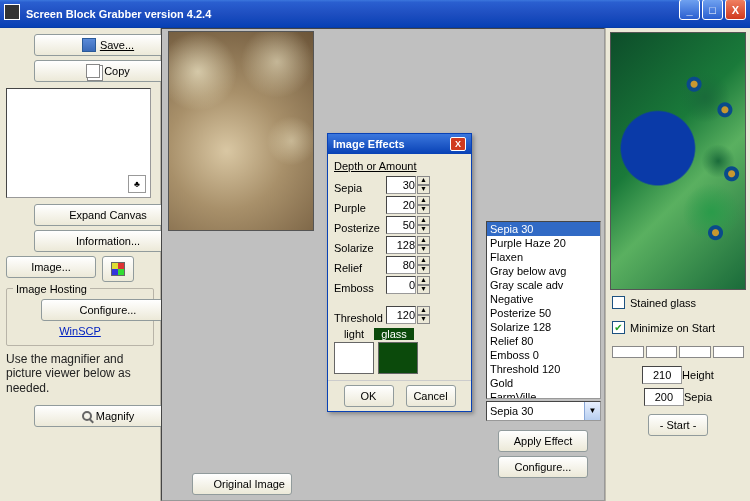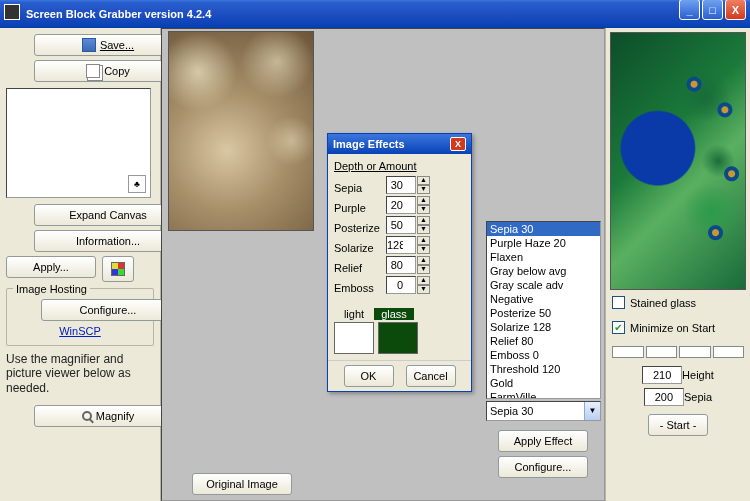--- a/index.html
+++ b/index.html
@@ -21,29 +21,29 @@
 .toolrow .btn { flex: 0 0 auto; width: 90px; }
 .iconbtn { width: 32px; height: 26px; border: 1px solid #919b9c; border-radius: 3px; background: linear-gradient(#fff,#ece9d8); display: flex; align-items: center; justify-content: center; }
 .fieldset { border: 1px solid #b8b4a8; border-radius: 2px; padding: 6px 6px 4px; margin-top: 2px; }
 .fieldset .legend { position: relative; top: -12px; background: #ece9d8; padding: 0 3px; width: fit-content; margin-bottom: -8px; }
 .link { color: #0020c0; text-decoration: underline; text-align: center; display: block; margin: 4px 0; }
 .hint { font-size: 12px; color: #222; line-height: 1.2; margin-top: 2px; }
 .magbtn { margin-top: 6px; }
 .midcol { flex: 1; background: #c0c0c0; position: relative; border: 1px inset #999; }
 .liberty { position: absolute; left: 6px; top: 2px; width: 146px; height: 200px; background: radial-gradient(circle at 40% 60%, #d9c7a3 0%, #a8906a 40%, #6b5438 100%); border: 1px solid #555; overflow: hidden; }
 .liberty::after { content: ""; position: absolute; inset: 0; background: radial-gradient(circle at 20% 20%, rgba(255,250,220,.6) 0, transparent 20%), radial-gradient(circle at 75% 15%, rgba(255,250,220,.5) 0, transparent 18%), radial-gradient(circle at 85% 55%, rgba(255,250,220,.4) 0, transparent 15%); }
-.origbtn { position: absolute; left: 30px; bottom: 5px; width: 100px; }
+.origbtn { position: absolute; left: 30px; bottom: 5px; width: 100px; justify-content: flex-end; }
 .dialog { position: absolute; left: 165px; top: 104px; width: 145px; background: #ece9d8; border: 1px solid #0841b5; box-shadow: 2px 2px 4px rgba(0,0,0,.3); z-index: 10; }
 .dialog .dlgtitle { background: linear-gradient(to bottom,#3b77dd,#0841b5); color: #fff; font-weight: bold; padding: 3px 5px; display: flex; align-items: center; }
 .dlgtitle .x { margin-left: auto; width: 16px; height: 14px; background: #d03a1f; border: 1px solid #fff; border-radius: 2px; text-align: center; line-height: 12px; font-size: 9px; }
 .dlgbody { padding: 6px; }
 .row { display: flex; align-items: flex-end; margin: 2px 0; }
 .row .lbl { width: 52px; }
 .spin { display: flex; align-items: center; }
-.spin input { width: 30px; height: 18px; border: 1px inset #999; text-align: right; padding-right: 12px; }
+.spin input { width: 30px; height: 18px; border: 1px inset #999; text-align: right; padding-right: 0; }
 .spinbtns { display: flex; flex-direction: column; margin-left: 1px; }
 .spinbtns div { width: 13px; height: 9px; border: 1px solid #888; background: #ece9d8; font-size: 7px; line-height: 6px; text-align: center; }
 .swatches { display: flex; gap: 4px; margin-top: 2px; }
 .swatch { width: 40px; height: 32px; border: 1px solid #666; }
 .light { background: #fff; }
 .dark { background: #0b4a0b; }
 .dlgbtns { display: flex; gap: 12px; border-top: 1px solid #ccc; padding: 4px; justify-content: center; }
 .listbox { position: absolute; left: 324px; top: 192px; width: 115px; height: 178px; background: #fff; border: 1px inset #999; overflow: hidden; z-index: 5; }
 .listbox .item { padding: 1px 3px; white-space: nowrap; }
 .listbox .item.sel { background: #316ac5; color: #fff; }
@@ -97,21 +97,21 @@
         <div class="handle">♣</div>
       </div>
     <div class="btn wide">
         <span>Expand Canvas</span>
       </div>
     <div class="btn wide">
         <span>Information...</span>
       </div>
     <div class="toolrow">
       <div class="btn">
-          <span>Apply...</span>
+          <span>Image...</span>
         </div>
       <div class="iconbtn">
           <span class="grid-icon"></span>
         </div>
     </div>
     <div class="fieldset">
       <div class="legend">Image Hosting</div>
       <div class="btn wide">
           <span>Configure...</span>
         </div>
@@ -193,20 +193,30 @@
               <div class="spin">
                 <input value="0" style="">
                 <div class="spinbtns">
                   <div>▲</div>
                   <div>▼</div>
                 </div>
               </div>
             </div>
           </div>
         <div style="height:8px"></div>
+        <div class="row">
+          <span class="lbl">Threshold</span>
+          <div class="spin">
+              <input value="120" style="">
+              <div class="spinbtns">
+                <div>▲</div>
+                <div>▼</div>
+              </div>
+            </div>
+        </div>
         <div class="row" style="margin-top:4px">
           <span style="width:40px;text-align:center">light</span>
           <span style="width:40px;text-align:center;color:#fff;background:#0b4a0b">glass</span>
         </div>
         <div class="swatches">
           <div class="swatch light"></div>
           <div class="swatch dark"></div>
         </div>
       </div>
       <div class="dlgbtns">

